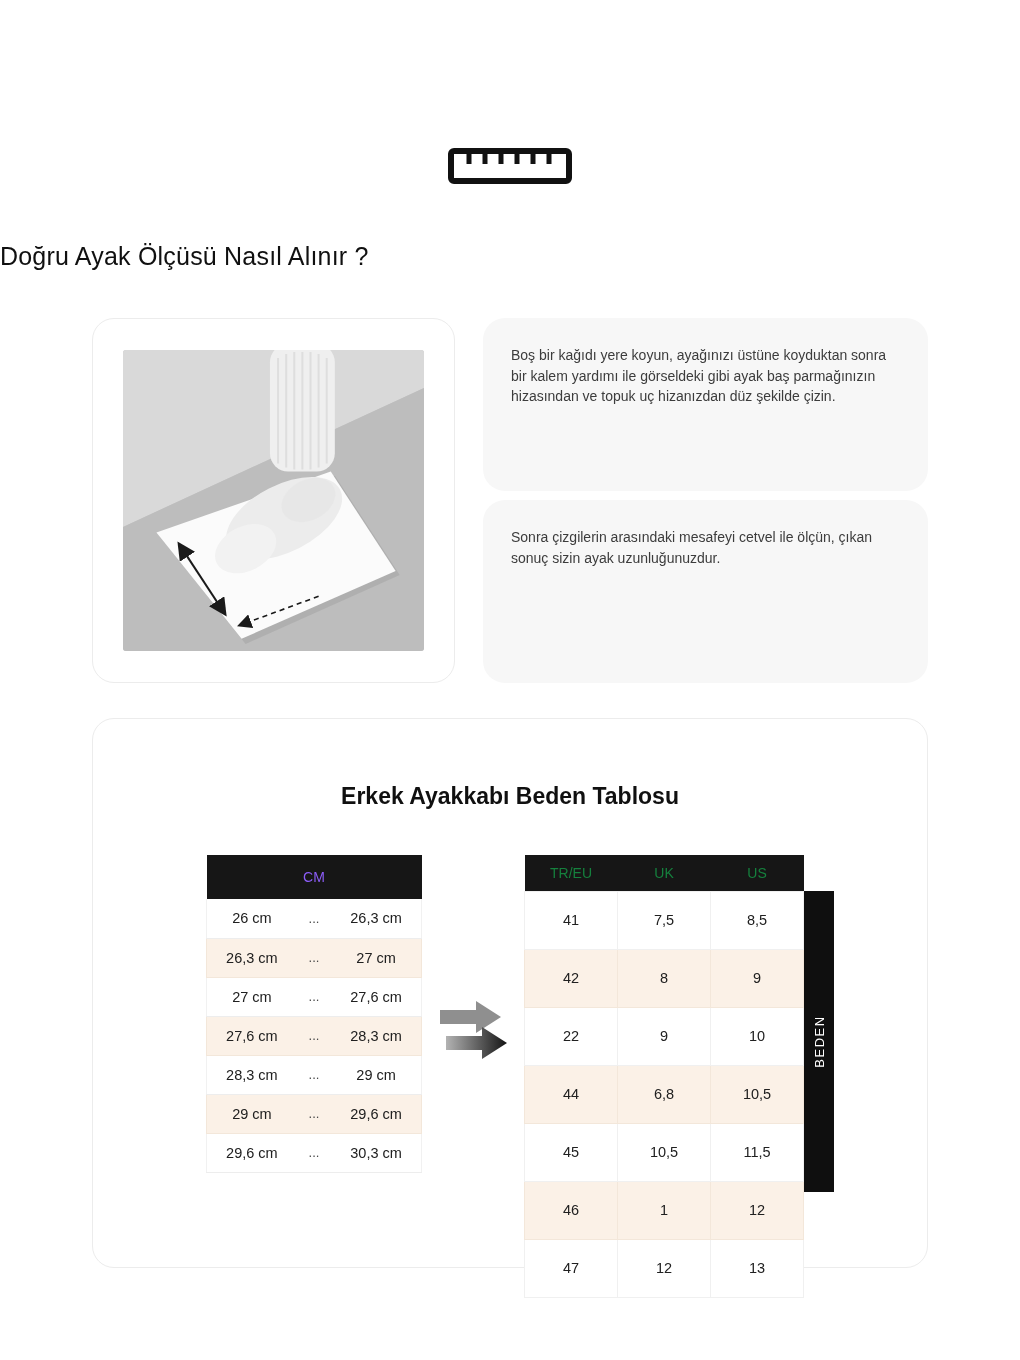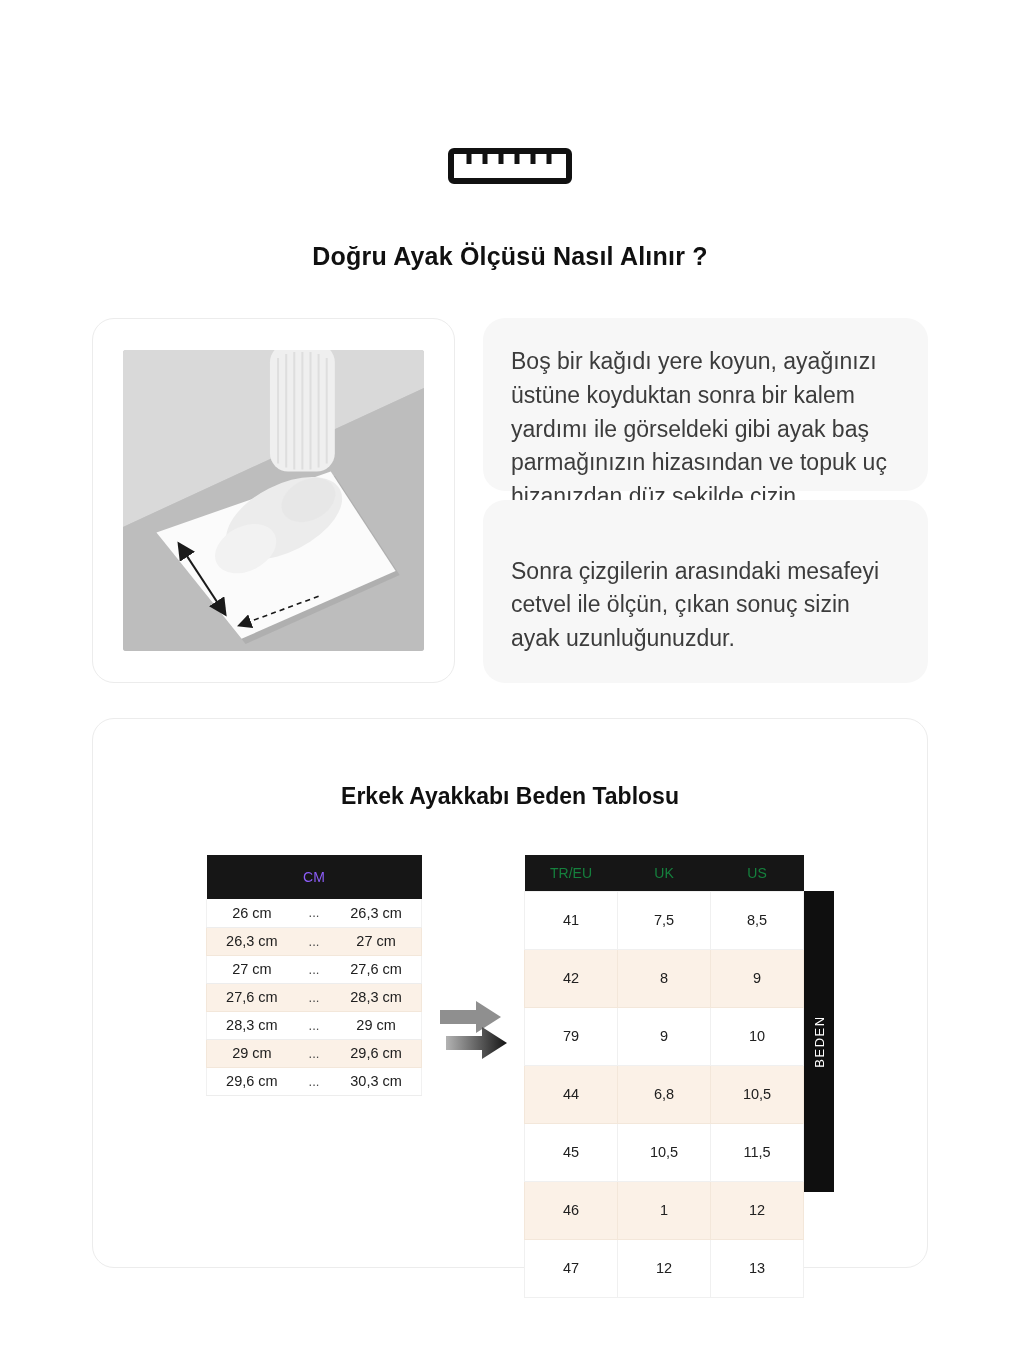--- a/index.html
+++ b/index.html
@@ -5,38 +5,38 @@
   :root{
     --header-bg:#161616;
     --row-alt:#fbf1e7;
     --card-bg:#f7f7f7;
     --border:#ececec;
   }
   *{box-sizing:border-box;}
   body{margin:0;background:#ffffff;font-family:"Liberation Sans",sans-serif;color:#1f1f1f;}
   .page{width:1020px;height:1360px;margin:0 auto;padding-top:146px;overflow:hidden;}
   .ruler-row{display:flex;justify-content:center;}
-  .page-title{margin:52px 0 0;text-align:center;font-size:25px;font-weight:700;color:#101010;letter-spacing:.2px;}
+  .page-title{margin:52px 0 0;font-size:25px;font-weight:400;color:#101010;letter-spacing:.2px;}
   .content{width:836px;margin:0 auto;}
   .instructions{display:flex;gap:28px;margin-top:47px;}
   .photo-card{flex:0 0 363px;width:363px;height:365px;background:#ffffff;border:1px solid var(--border);border-radius:22px;padding:31px 30px;}
   .photo-frame{width:100%;height:100%;overflow:hidden;border-radius:3px;}
   .photo-frame svg{display:block;width:100%;height:100%;}
   .steps{flex:1;display:flex;flex-direction:column;gap:9px;}
-  .step-card{background:var(--card-bg);border-radius:22px;padding:27px 28px;font-size:23px;line-height:1.47;color:#3c3c3c;}
+  .step-card{background:var(--card-bg);border-radius:22px;padding:27px 28px;font-size:14px;line-height:1.47;color:#3c3c3c;}
   .step-card.first{height:173px;}
-  .step-card.second{flex:1;display:flex;align-items:flex-end;}
+  .step-card.second{flex:1;display:flex;align-items:flex-start;}
   .step-card p{margin:0;}
   .table-card{width:836px;height:550px;margin:35px auto 0;background:#ffffff;border:1px solid var(--border);border-radius:22px;padding-top:64px;}
   .table-card h2{margin:0;text-align:center;font-size:23px;font-weight:700;color:#101010;}
   .tables{display:flex;align-items:flex-start;margin-top:45px;}
   table{border-collapse:collapse;font-size:14.5px;color:#202020;}
   .cm-table{margin-left:113px;width:216px;}
   .cm-table thead th{background:var(--header-bg);color:#8b5cf6;font-weight:400;font-size:14px;height:44px;}
-  .cm-table tbody td{height:28px;text-align:center;border-bottom:1px solid #ededed;background:#ffffff;}
+  .cm-table tbody td{height:39px;text-align:center;border-bottom:1px solid #ededed;background:#ffffff;}
   .cm-table td:first-child{width:42%;border-left:1px solid #f1f1f1;}
   .cm-table td:nth-child(2){width:16%;color:#4a4a4a;font-size:13px;}
   .cm-table td:last-child{width:42%;border-right:1px solid #f1f1f1;}
   .arrows{margin:138px 0 0 18px;width:70px;flex:0 0 70px;}
   .arrows svg{display:block;width:70px;height:72px;}
   .size-group{display:flex;margin-left:14px;}
   .size-table{width:280px;}
   .size-table thead th{background:var(--header-bg);color:#15803d;font-weight:400;font-size:14px;height:36px;width:33.33%;}
   .size-table tbody td{height:58px;text-align:center;border:1px solid #f0f0f0;background:#ffffff;}
   tr.alt td{background:var(--row-alt) !important;border-color:#f3e7da !important;}
@@ -178,21 +178,21 @@
                   <td>41</td>
                   <td>7,5</td>
                   <td>8,5</td>
                 </tr>
                 <tr class="alt">
                   <td>42</td>
                   <td>8</td>
                   <td>9</td>
                 </tr>
                 <tr>
-                  <td>79</td>
+                  <td>22</td>
                   <td>9</td>
                   <td>10</td>
                 </tr>
                 <tr class="alt">
                   <td>44</td>
                   <td>6,8</td>
                   <td>10,5</td>
                 </tr>
                 <tr>
                   <td>45</td>

